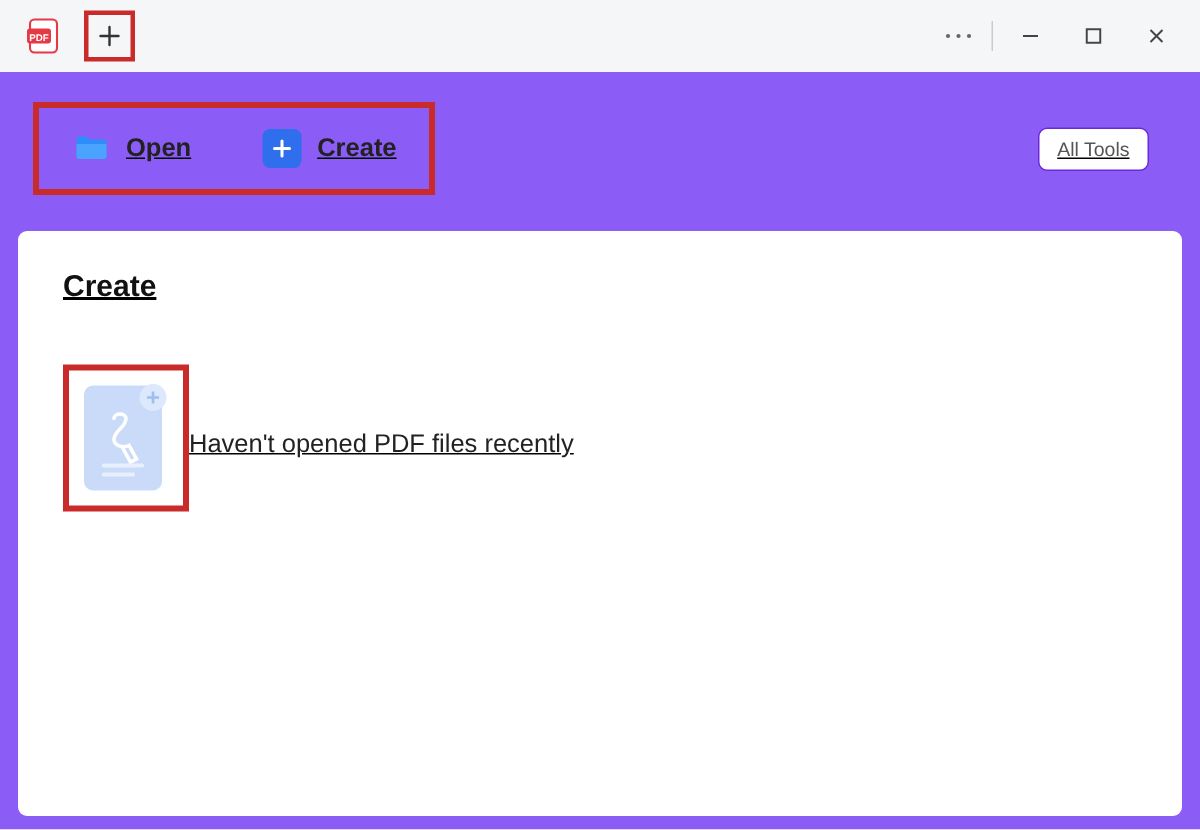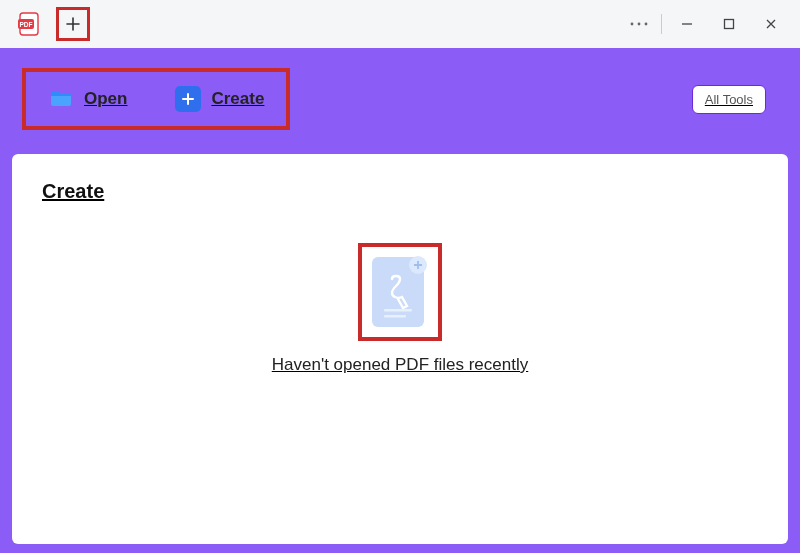--- a/index.html
+++ b/index.html
@@ -25,21 +25,21 @@
 .toolbar-row { display: flex; align-items: center; padding: 20px 22px 0 22px; gap: 0; }
 .toolbar-group-highlight { border: 4px solid #c92a2a; display: flex; align-items: center; padding: 8px 14px; gap: 32px; }
 .tool-btn { display: flex; align-items: center; gap: 10px; cursor: pointer; padding: 6px 8px; }
 .tool-icon { width: 26px; height: 26px; display: flex; align-items: center; justify-content: center; border-radius: 5px; }
 .tool-label { font-size: 17px; font-weight: 600; color: #222; }
 .tool-gap { width: 28px; }
 .all-tools-btn { margin-left: auto; border: 1px solid #6d28d9; border-radius: 6px; padding: 6px 12px; font-size: 13px; color: #555; cursor: pointer; background: #fff; }
 
 .content-card { background: #fff; margin: 24px 0 0 12px; border-radius: 6px; padding: 26px 30px; height: 390px; }
 .recent-title { font-size: 20px; font-weight: 700; color: #111; margin-bottom: 40px; }
-.empty-state { display: flex; flex-direction: column; align-items: center; text-align: left; }
+.empty-state { display: flex; align-items: center; text-align: left; }
 .empty-icon-wrap { border: 4px solid #c92a2a; padding: 6px; margin-bottom: 14px; }
 .empty-icon { width: 64px; height: 78px; display: flex; align-items: center; justify-content: center; }
 .empty-title { font-size: 17px; color: #222; margin-bottom: 6px; }
 .empty-sub { font-size: 14px; color: #9aa0a6; }
 </style>
 </head>
 <body>
 
 <div class="titlebar">
   <div class="app-logo">

